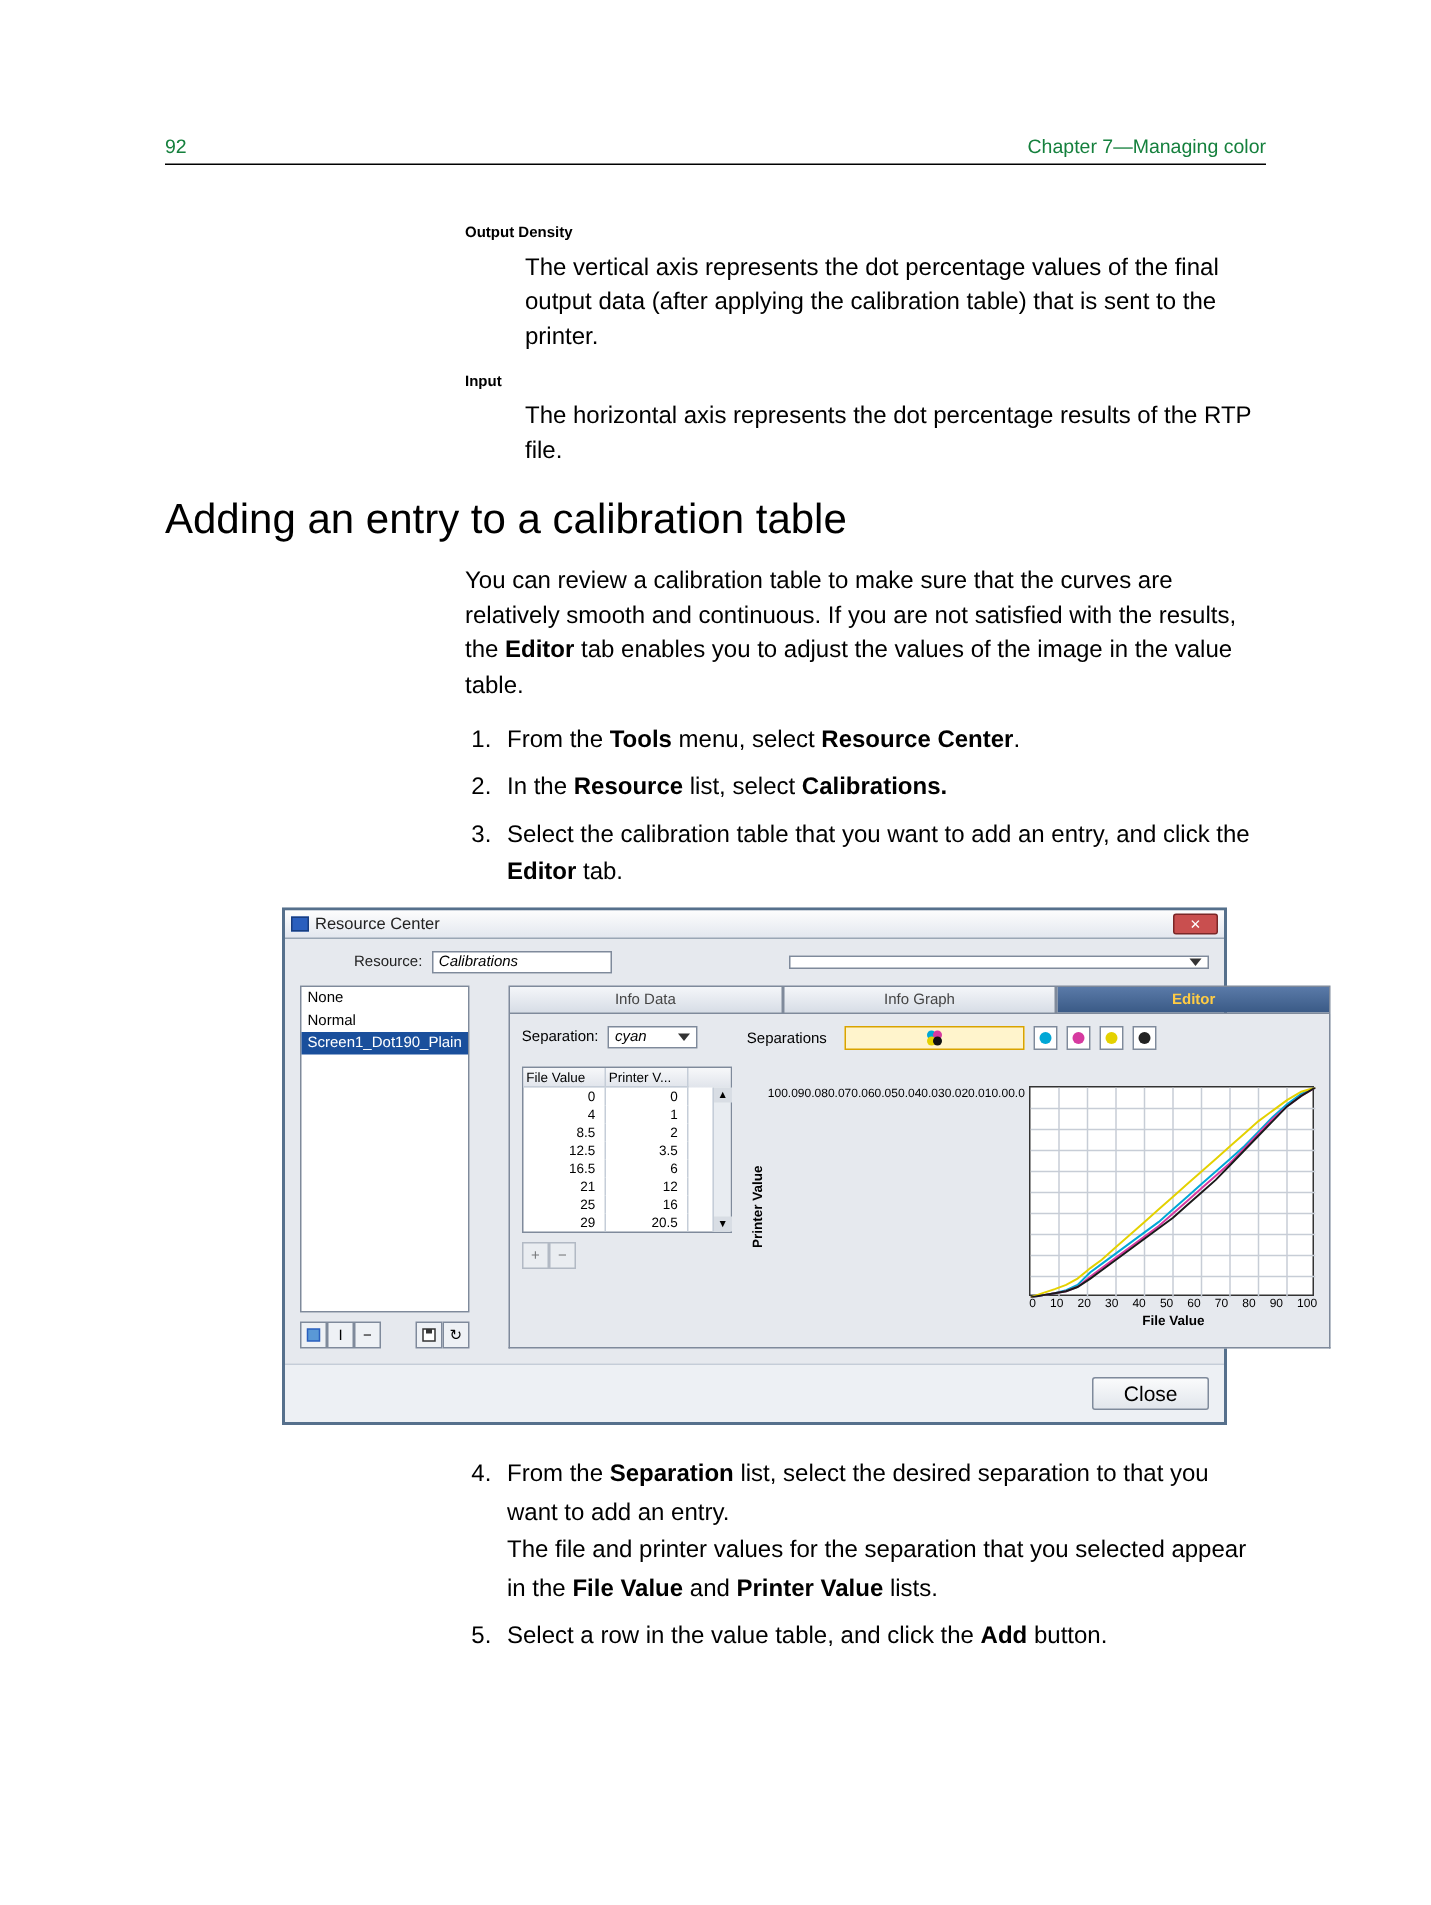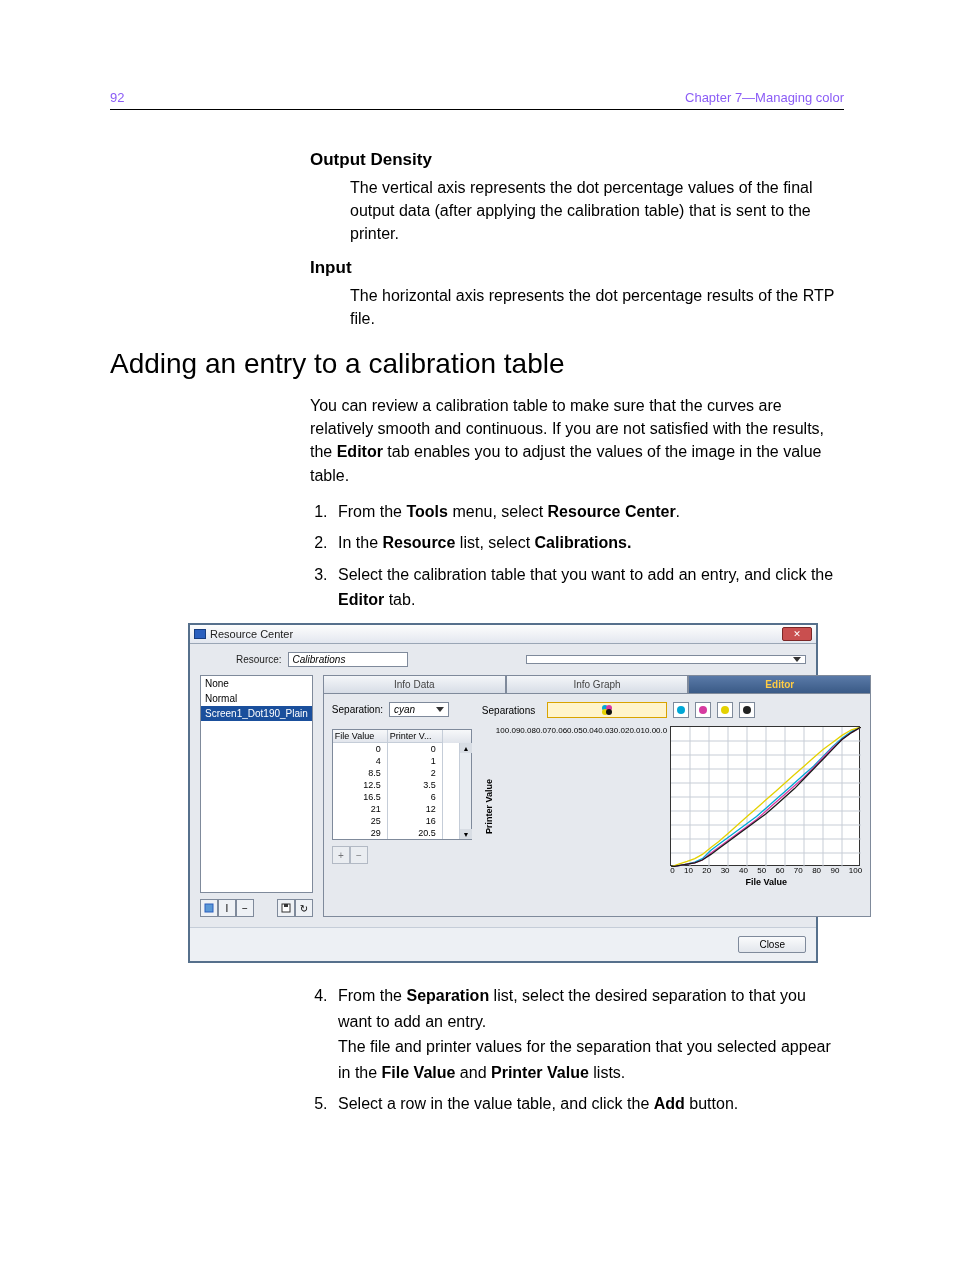--- a/index.html
+++ b/index.html
@@ -1,42 +1,42 @@
 <!DOCTYPE html>
 <html><head>
 <meta charset="utf-8">
 <style>
   * { box-sizing: border-box; margin: 0; padding: 0; }
   body { font-family: Arial, Helvetica, sans-serif; background: #fff; color: #000; width: 954px; }
   .page { padding: 90px 110px 60px 110px; }
-  .hdr { display: flex; justify-content: space-between; font-size: 13px; color: #8b5cf6; border-bottom: 1px solid #000; padding-bottom: 4px; margin-bottom: 40px; }
+  .hdr { display: flex; justify-content: space-between; font-size: 13px; color: #15803d; border-bottom: 1px solid #000; padding-bottom: 4px; margin-bottom: 40px; }
   .content { margin-left: 200px; }
   .para { font-size: 16px; line-height: 1.45; margin-bottom: 12px; }
   .indent { margin-left: 40px; }
-  .term { font-weight: bold; font-size: 17px; margin-bottom: 6px; margin-top: 6px; }
+  .term { font-weight: bold; font-size: 10px; margin-bottom: 6px; margin-top: 6px; }
   h2.section { font-size: 28px; font-weight: normal; margin: 18px 0 14px 0; }
   ol { margin-left: 22px; }
   ol li { font-size: 16px; line-height: 1.6; padding-left: 6px; margin-bottom: 6px; }
   .bold { font-weight: bold; }
 
   
   .dialog-wrap { margin: 10px 0 20px 78px; width: 630px; }
   .dlg { border: 2px solid #56708c; font-family: Tahoma, Arial, sans-serif; font-size: 10px; background: #e6e9ee; }
   .titlebar { display: flex; align-items: center; justify-content: space-between; background: linear-gradient(#fdfdfd, #e3e7ef); border-bottom: 1px solid #9aa6b5; padding: 2px 4px; }
   .titlebar .left { display: flex; align-items: center; gap: 4px; font-size: 11px; color: #222; }
   .win-icon { width: 12px; height: 10px; background: #2a5fbe; border: 1px solid #173d80; }
   .close-box { width: 30px; height: 14px; background: #c94f4f; color: #fff; text-align: center; font-size: 9px; line-height: 12px; border: 1px solid #7b2727; border-radius: 2px; }
 
   .resrow { display: flex; align-items: center; gap: 6px; padding: 8px 10px; }
   .resrow .lbl { color: #222; padding-left: 36px; }
   .sel { background: #fff; border: 1px solid #7f8a9b; padding: 1px 4px; min-width: 120px; display: flex; align-items: center; justify-content: space-between; font-style: italic; }
   .sel.big { min-width: 280px; }
   .tri { width: 0; height: 0; border-left: 4px solid transparent; border-right: 4px solid transparent; border-top: 5px solid #333; }
 
-  .body2 { display: flex; padding: 0 10px 10px 10px; gap: 10px; }
+  .body2 { display: flex; padding: 0 10px 10px 10px; gap: 26px; }
   .listcol { width: 150px; }
   .listbox { background: #fff; border: 1px solid #7f8a9b; height: 218px; }
   .listbox .row { padding: 2px 4px; font-size: 10px; color: #000; }
   .listbox .row.selrow { background: #1a4f9c; color: #fff; }
   .toolbar-bottom { display: flex; justify-content: space-between; margin-top: 6px; }
   .tb-group { display: flex; gap: 0; }
   .tb-btn { width: 18px; height: 18px; border: 1px solid #7f8a9b; background: #eef1f5; display: flex; align-items: center; justify-content: center; font-size: 10px; }
 
   .maincol { flex: 1; display: flex; flex-direction: column; }
   .tabs { display: flex; }
@@ -52,34 +52,34 @@
   .tbl .drow { display: flex; }
   .tbl .drow .c { border-bottom: none; }
   .tbl .scrollc { width: 12px; background: #e8ecf1; border-left: 1px solid #c5cdd8; position: relative; }
   .tbl .uarr, .tbl .darr { position: absolute; left: 0; width: 12px; height: 10px; background: #d8dde4; display: flex; align-items: center; justify-content: center; font-size: 7px; }
   .tbl .uarr { top: 0; } .tbl .darr { bottom: 0; }
   .tbl .tbody { display: flex; }
   .tbl .datacol { flex: 1; }
   .addrow { display: flex; gap: 0; margin-top: 6px; }
 
   .graphpanel { flex: 1; }
-  .sep-btns { display: flex; align-items: center; gap: 6px; margin-bottom: 8px; }
+  .sep-btns { display: flex; align-items: center; gap: 6px; margin-bottom: 24px; }
   .swatch { width: 16px; height: 16px; border: 1px solid #7f8a9b; background: #fff; display: flex; align-items: center; justify-content: center; }
   .swatch.sel { border: 1px solid #d9a300; background: #fff4cc; }
   .dot { width: 8px; height: 8px; border-radius: 50%; }
 
   .chartwrap { display: flex; }
   .yl { writing-mode: vertical-rl; transform: rotate(180deg); font-size: 9px; font-weight: bold; text-align: center; padding: 0 2px; }
   .yticks { display: flex; flex-direction: row; justify-content: space-between; font-size: 8px; text-align: right; padding-right: 3px; height: 140px; }
   .plot { width: 190px; height: 140px; background: #fff; border: 1px solid #333; position: relative; }
   .xticks { display: flex; justify-content: space-between; font-size: 8px; margin-left: 0; width: 192px; }
   .xl { font-size: 9px; font-weight: bold; text-align: center; margin-top: 2px; width: 192px; }
 
   .footer { display: flex; justify-content: flex-end; padding: 8px 10px; border-top: 1px solid #c5cdd8; background: #edf0f4; }
-  .btn { border: 1px solid #7f8a9b; background: linear-gradient(#fafbfc,#e2e6ec); padding: 2px 20px; font-size: 10px; border-radius: 2px; }
+  .btn { border: 1px solid #7f8a9b; background: linear-gradient(#fafbfc,#e2e6ec); padding: 2px 20px; font-size: 14px; border-radius: 2px; }
 </style>
 </head>
 <body>
 
 <div class="page">
   <div class="hdr">
     <span>92</span>
     <span>Chapter 7—Managing color</span>
   </div>
 

